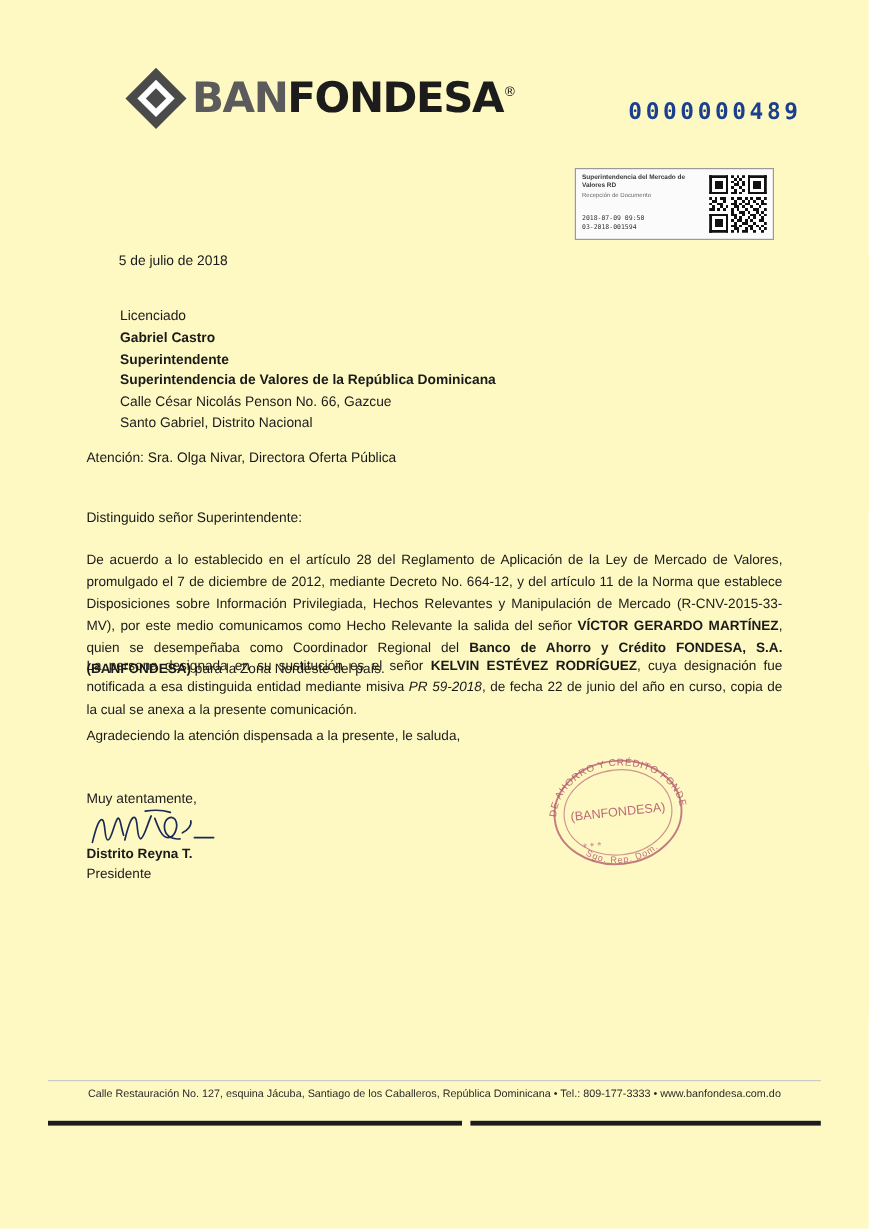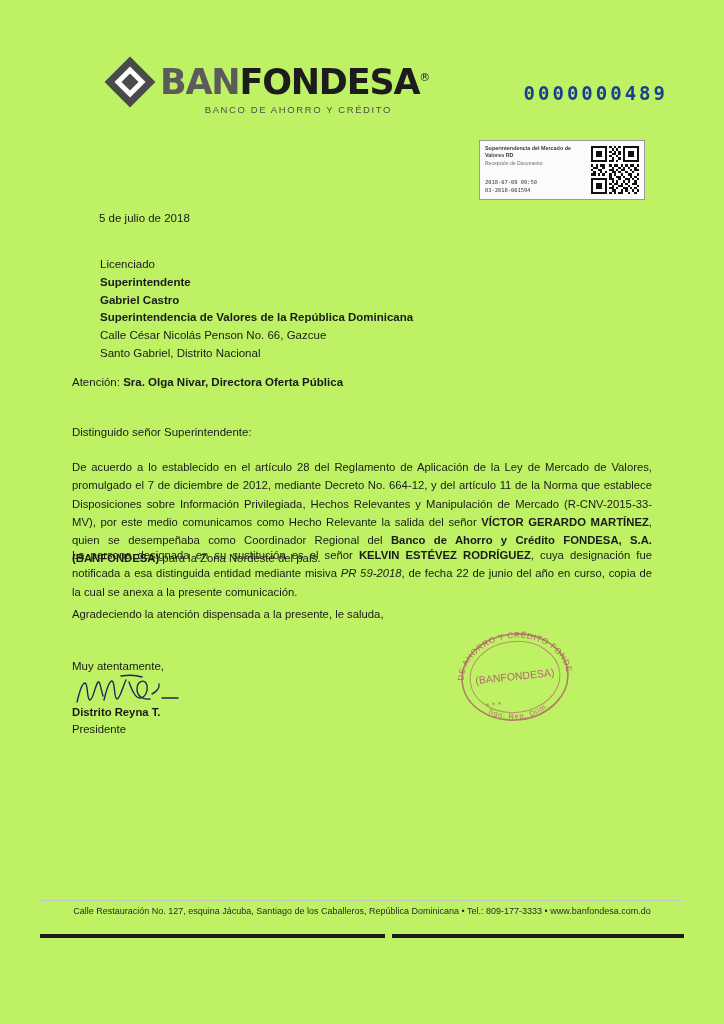--- a/index.html
+++ b/index.html
@@ -13,21 +13,21 @@
     font-family: "Liberation Sans", sans-serif;
     color: #1a1a1a;
     position: relative;
     overflow: hidden;
   }
 
   .page {
     position: relative;
     width: 724px;
     height: 1024px;
-    background: #bef264;
+    background: #fef9c3;
   }
 
   
   .letterhead {
     position: absolute;
     left: 112px;
     top: 64px;
     width: 300px;
   }
   .logo-row {
@@ -159,21 +159,21 @@
     margin-left: 28px;
   }
   .addressee .b { font-weight: bold; }
 
   .attention {
     position: absolute;
     left: 72px;
     top: 376px;
     font-size: 11.5px;
   }
-  .attention .b { font-weight: bold; }
+  .attention .b { font-weight: normal; }
 
   .salutation {
     position: absolute;
     left: 72px;
     top: 426px;
     font-size: 11.5px;
   }
 
   .para {
     position: absolute;
@@ -268,21 +268,20 @@
 </head>
 <body>
 
 <div class="page">
 
   <div class="letterhead">
     <div class="logo-row">
       <div class="logo-mark"></div>
       <div class="logo-text"><span class="ban">BAN</span><span class="fondesa">FONDESA</span><span class="logo-reg">®</span></div>
     </div>
-    <div class="logo-sub">BANCO DE AHORRO Y CRÉDITO</div>
   </div>
 
   <div class="doc-number">0000000489</div>
 
   <div class="reception-stamp">
     <div class="reception-left">
       <div>
         <div class="reception-title">Superintendencia del Mercado de Valores RD</div>
         <div class="reception-sub">Recepción de Documento</div>
       </div>
@@ -403,22 +402,22 @@
         <rect x="16" y="20" width="1" height="1"></rect>
           <rect x="19" y="20" width="1" height="1"></rect>
       </g>
     </svg>
   </div>
 
   <div class="date">5 de julio de 2018</div>
 
   <div class="addressee">
     <div>Licenciado</div>
+    <div class="b">Gabriel Castro</div>
     <div class="b">Superintendente</div>
-    <div class="b">Gabriel Castro</div>
     <div class="b">Superintendencia de Valores de la República Dominicana</div>
     <div>Calle César Nicolás Penson No. 66, Gazcue</div>
     <div>Santo Gabriel, Distrito Nacional</div>
   </div>
 
   <div class="attention">
     <span>Atención:</span>
     <span class="b">Sra. Olga Nivar, Directora Oferta Pública</span>
   </div>
 

